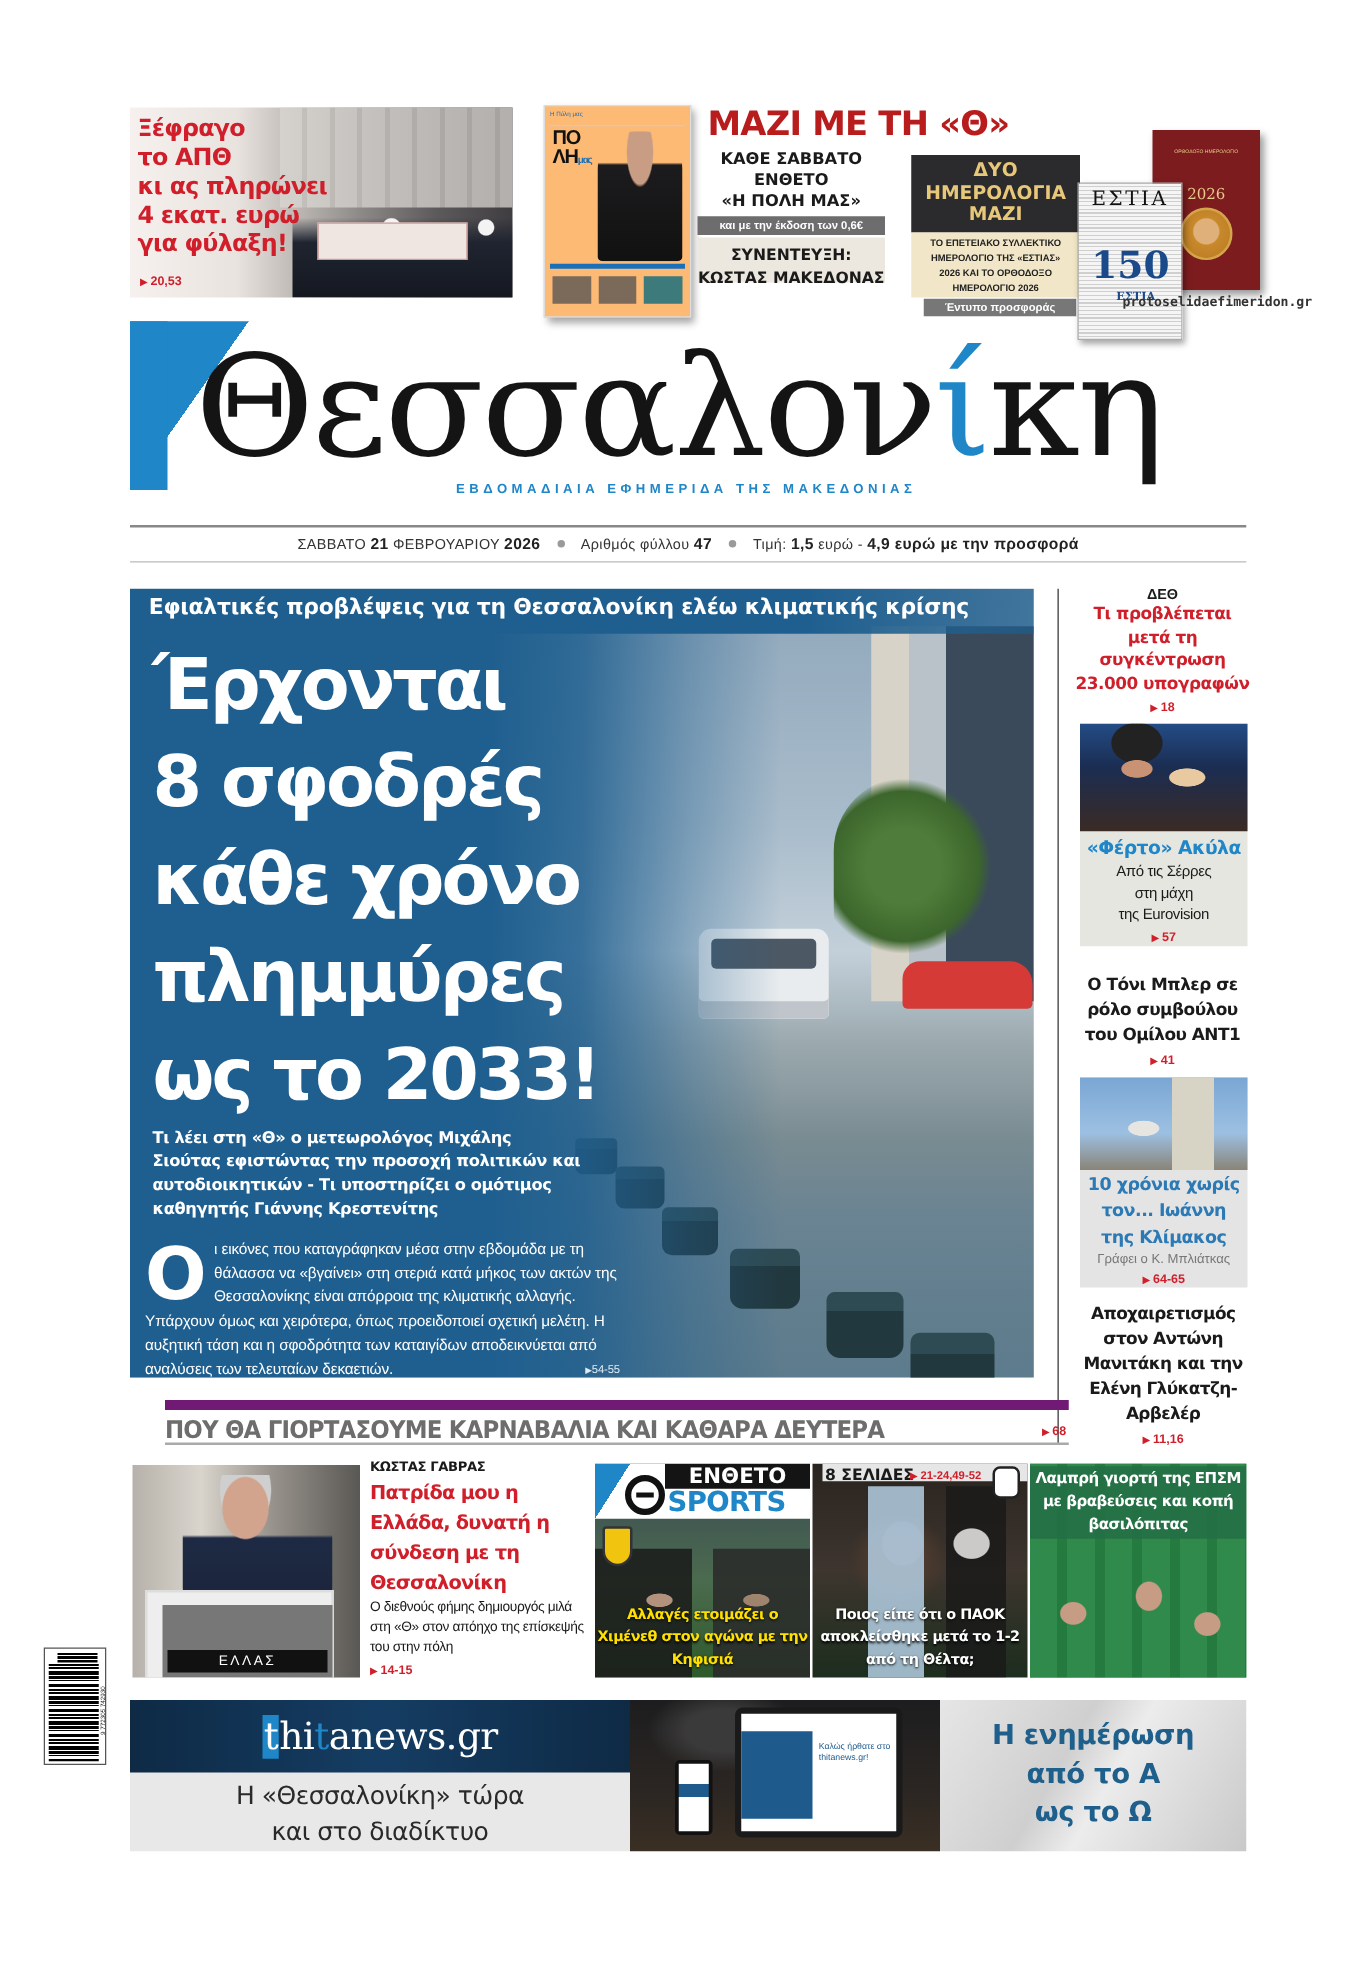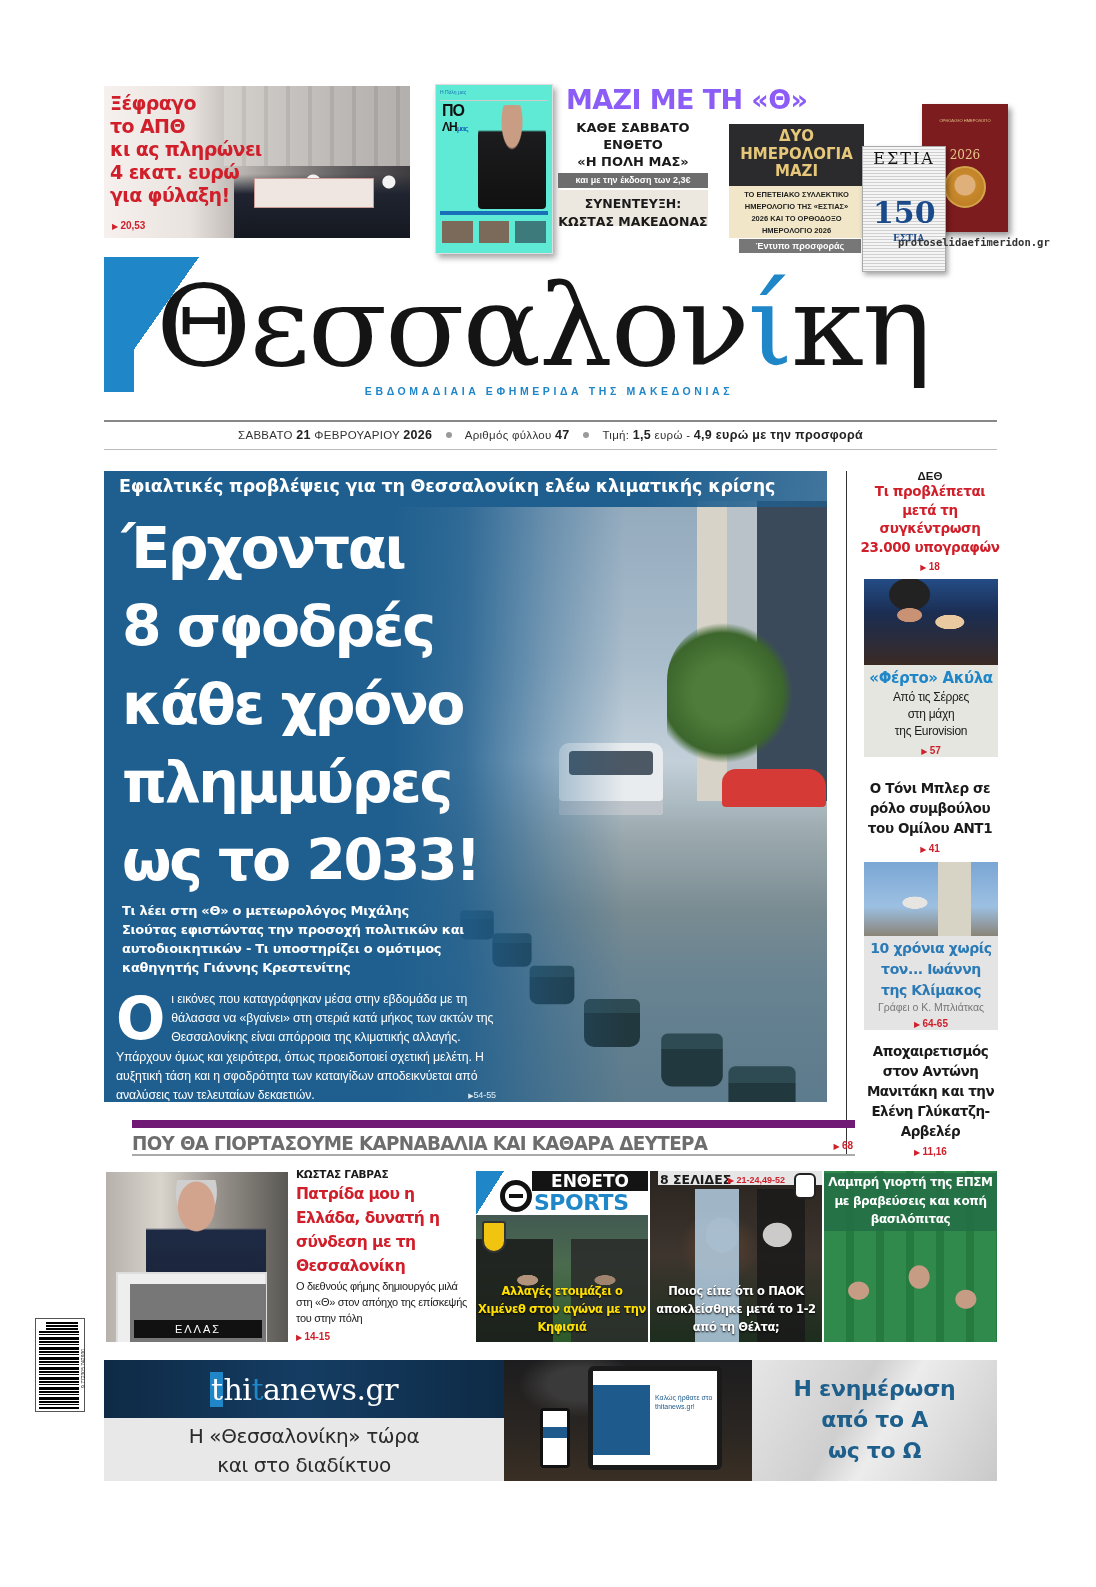--- a/index.html
+++ b/index.html
@@ -18,31 +18,31 @@
   #promo-apth .crowd { position: absolute; left: 130px; bottom: 0; width: 176px; height: 80px;
     background: radial-gradient(circle at 20% 40%, #f3f3f3 6px, transparent 7px),
                 radial-gradient(circle at 45% 30%, #f3f3f3 7px, transparent 8px),
                 radial-gradient(circle at 70% 35%, #f3f3f3 7px, transparent 8px),
                 radial-gradient(circle at 88% 30%, #f3f3f3 6px, transparent 7px),
                 linear-gradient(180deg, transparent 20%, #1f2430 45%, #151820 100%); }
   #promo-apth .banner { position: absolute; left: 150px; bottom: 30px; width: 120px; height: 30px; background: #efe6e1; border: 1px solid #cc9c98; }
   #promo-apth .txt { position: absolute; left: 6px; top: 6px; width: 170px; font-family: "DejaVu Sans", sans-serif; font-weight: bold; font-size: 19px; line-height: 23px; color: #d01f2a; letter-spacing: -0.6px; }
   #promo-apth .ref { position: absolute; left: 8px; top: 134px; }
 
-  #insert-cover { left: 435px; top: 84px; width: 118px; height: 170px; background: #5eead4; box-shadow: 3px 4px 6px rgba(0,0,0,.35); border: 1px solid #ddd; overflow: hidden; }
+  #insert-cover { left: 435px; top: 84px; width: 118px; height: 170px; background: #fdba74; box-shadow: 3px 4px 6px rgba(0,0,0,.35); border: 1px solid #ddd; overflow: hidden; }
   #insert-cover .head { position: absolute; left: 4px; top: 4px; right: 4px; height: 12px; border-bottom: 1px solid #ccc; font-size: 5px; color: #1a70b8; }
   #insert-cover .logo { position: absolute; left: 6px; top: 18px; font-weight: 900; font-size: 16px; line-height: 15px; color: #111; letter-spacing: -1px; }
   #insert-cover .logo span { color: #1a70b8; font-size: 8px; }
   #insert-cover .man { position: absolute; left: 42px; top: 20px; width: 68px; height: 104px; background: radial-gradient(ellipse at 50% 16%, #c99c84 10px, transparent 11px), linear-gradient(180deg, transparent 24%, #1c1c1e 26%, #111 100%); border-radius: 30px 30px 4px 4px; }
   #insert-cover .thumbs { position: absolute; left: 6px; bottom: 10px; right: 6px; height: 22px; display: flex; gap: 6px; }
   #insert-cover .thumbs div { flex: 1; background: #7b6a5a; }
   #insert-cover .thumbs div:nth-child(3) { background: #3d7a7c; }
   #insert-cover .bar { position: absolute; left: 4px; right: 4px; bottom: 38px; height: 4px; background: #1a70b8; }
 
-  #mazi-title { left: 566px; top: 84px; font-family: "DejaVu Sans", sans-serif; font-weight: bold; font-size: 27px; color: #8b5cf6; letter-spacing: -0.6px; }
+  #mazi-title { left: 566px; top: 84px; font-family: "DejaVu Sans", sans-serif; font-weight: bold; font-size: 27px; color: #b91c1c; letter-spacing: -0.6px; }
   #polimas-text { left: 558px; top: 119px; width: 150px; text-align: center; font-family: "DejaVu Sans", sans-serif; font-weight: bold; font-size: 13px; line-height: 17px; color: #1a1a1a; }
   #polimas-price { left: 558px; top: 173px; width: 150px; height: 15px; background: #6d6d6d; color: #fff; font-size: 9px; font-weight: bold; text-align: center; line-height: 15px; }
   #polimas-interview { left: 558px; top: 190px; width: 150px; height: 36px; background: #ece7df; text-align: center; font-family: "DejaVu Sans", sans-serif; font-weight: bold; font-size: 12.5px; line-height: 18px; padding-top: 5px; }
 
   #cal-box { left: 729px; top: 124px; width: 135px; height: 62px; background: #2b2b2d; color: #e7c77a; text-align: center; font-family: "DejaVu Sans", sans-serif; font-weight: bold; font-size: 15px; line-height: 17.5px; padding-top: 4px; }
   #cal-desc { left: 729px; top: 186px; width: 135px; height: 52px; background: #f1e6c7; text-align: center; font-size: 7.5px; font-weight: bold; line-height: 12px; padding-top: 3px; color: #222; }
   #cal-offer { left: 739px; top: 239px; width: 122px; height: 14px; background: #777; color: #fff; font-size: 9px; font-weight: bold; text-align: center; line-height: 14px; }
   #estia-book { left: 862px; top: 146px; width: 84px; height: 126px; background: repeating-linear-gradient(180deg, #f5f5f5 0 2px, #cfcfcf 2px 3px); border: 1px solid #aaa; box-shadow: 2px 3px 5px rgba(0,0,0,.35); }
   #estia-book .t { position: absolute; left: 0; right: 0; top: 2px; text-align: center; font-family: "DejaVu Serif", serif; font-size: 16px; letter-spacing: 2px; color: #111; }
   #estia-book .n { position: absolute; left: 10px; top: 48px; font-family: "DejaVu Serif", serif; font-weight: bold; font-size: 30px; color: #1a4a8a; }
@@ -201,38 +201,38 @@
     <div>4 εκατ. ευρώ</div>
     <div>για φύλαξη!</div>
   </div>
   <span class="ref pageref">20,53</span>
 </div>
 
 <div id="insert-cover" class="abs">
   <div class="head">Η Πόλη μας</div>
   <div class="logo">
       <div>ΠΟ</div>
-      <div><span style="color:#111;font-size:12px">ΛΗ</span><span>μας</span></div>
+      <div><span style="color:#111;font-size:16px">ΛΗ</span><span>μας</span></div>
     </div>
   <div class="man"></div>
   <div class="bar"></div>
   <div class="thumbs">
       <div></div>
       <div></div>
       <div></div>
     </div>
 </div>
 
 <div id="mazi-title" class="abs">ΜΑΖΙ ΜΕ ΤΗ «Θ»</div>
 <div id="polimas-text" class="abs">
   <div>ΚΑΘΕ ΣΑΒΒΑΤΟ</div>
   <div>ΕΝΘΕΤΟ</div>
   <div>«Η ΠΟΛΗ ΜΑΣ»</div>
 </div>
-<div id="polimas-price" class="abs">και με την έκδοση των 2,3€</div>
+<div id="polimas-price" class="abs">και με την έκδοση των 0,6€</div>
 <div id="polimas-interview" class="abs">
   <div>ΣΥΝΕΝΤΕΥΞΗ:</div>
   <div>ΚΩΣΤΑΣ ΜΑΚΕΔΟΝΑΣ</div>
 </div>
 
 <div id="cal-box" class="abs">
   <div>ΔΥΟ</div>
   <div>ΗΜΕΡΟΛΟΓΙΑ</div>
   <div>ΜΑΖΙ</div>
 </div>

